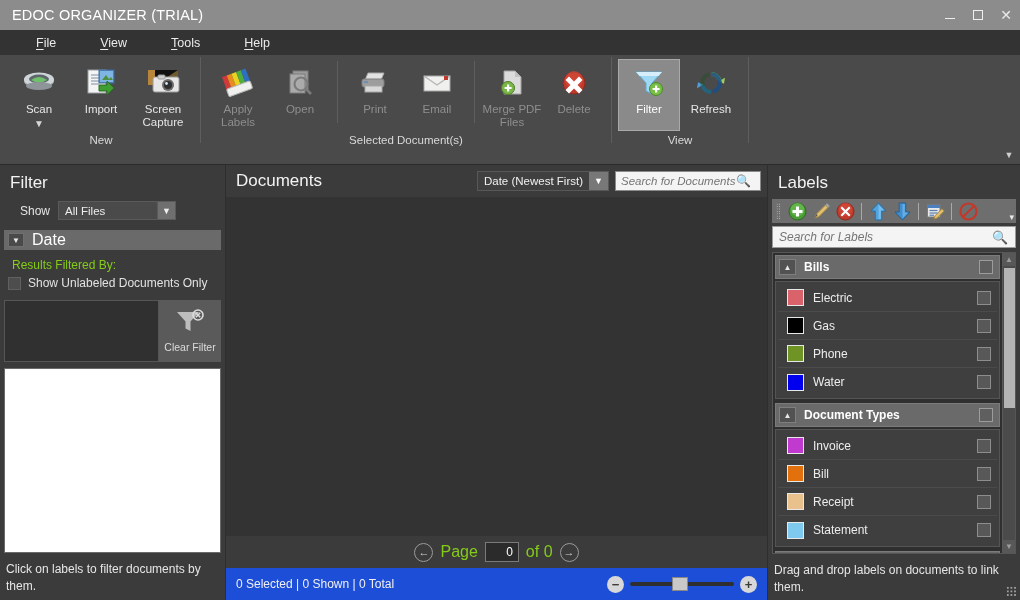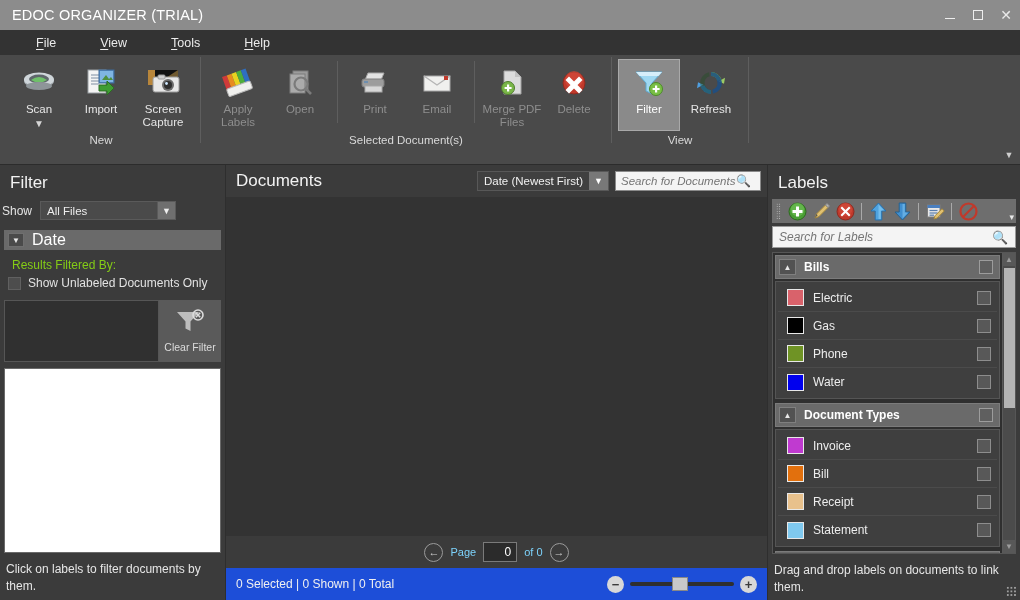--- a/index.html
+++ b/index.html
@@ -85,25 +85,25 @@
   }
   .pane-labels {
     position:absolute; left:768px; top:165px; width:252px; height:435px; background:#3b3b3b;
   }
 
   .pane-title {
     font-size:17px; color:#f2f2f2; padding:8px 0 6px 10px; font-weight:400;
   }
 
   
-  .show-row { display:flex; align-items:center; padding: 2px 8px 6px 2px; }
+  .show-row { display:flex; align-items:center; padding: 2px 8px 6px 20px; }
   .show-lbl { font-size:12px; color:#e4e4e4; margin-right:8px; }
   .combo {
     background:#4a4a4a; border:1px solid #5a5a5a; height:19px; display:flex;
-    align-items:center; width: 136px; position:relative;
+    align-items:center; width: 118px; position:relative;
   }
   .combo .val { font-size:11.5px; color:#ededed; padding-left:6px; }
   .combo .arrow {
     position:absolute; right:0; top:0; width:18px; height:17px; background:#6f6f6f;
     display:flex; align-items:center; justify-content:center; color:#efefef; font-size:9px;
     border-left:1px solid #5a5a5a;
   }
   .date-bar {
     margin: 4px 4px 0 4px; height:20px; background:#6a6a6a; display:flex; align-items:center;
   }
@@ -160,21 +160,21 @@
     position:absolute; left:0; top:32px; width:541px; height:339px; background:#333333;
   }
   .pager {
     position:absolute; left:0; top:371px; width:541px; height:32px; background:#3b3b3b;
     display:flex; align-items:center; justify-content:center; gap:7px;
   }
   .circ-btn {
     width:19px; height:19px; border-radius:50%; border:1px solid #9a9a9a;
     display:flex; align-items:center; justify-content:center; color:#cfcfcf; font-size:11px;
   }
-  .pager .lbl { font-size:11px; color:#7dd3fc; }
+  .pager .lbl { font-size:16px; color:#84cc16; }
   .page-input {
     width:34px; height:20px; background:#2b2b2b; border:1px solid #7a7a7a; color:#fff;
     font-size:12px; text-align:right; padding-right:5px; outline:none;
     font-family:"Liberation Sans", sans-serif;
   }
   .statusbar {
     position:absolute; left:0; top:403px; width:541px; height:32px; background:#1d4ed8;
     display:flex; align-items:center; padding: 0 10px;
   }
   .statusbar .st { font-size:12px; color:#f0f0f0; }

